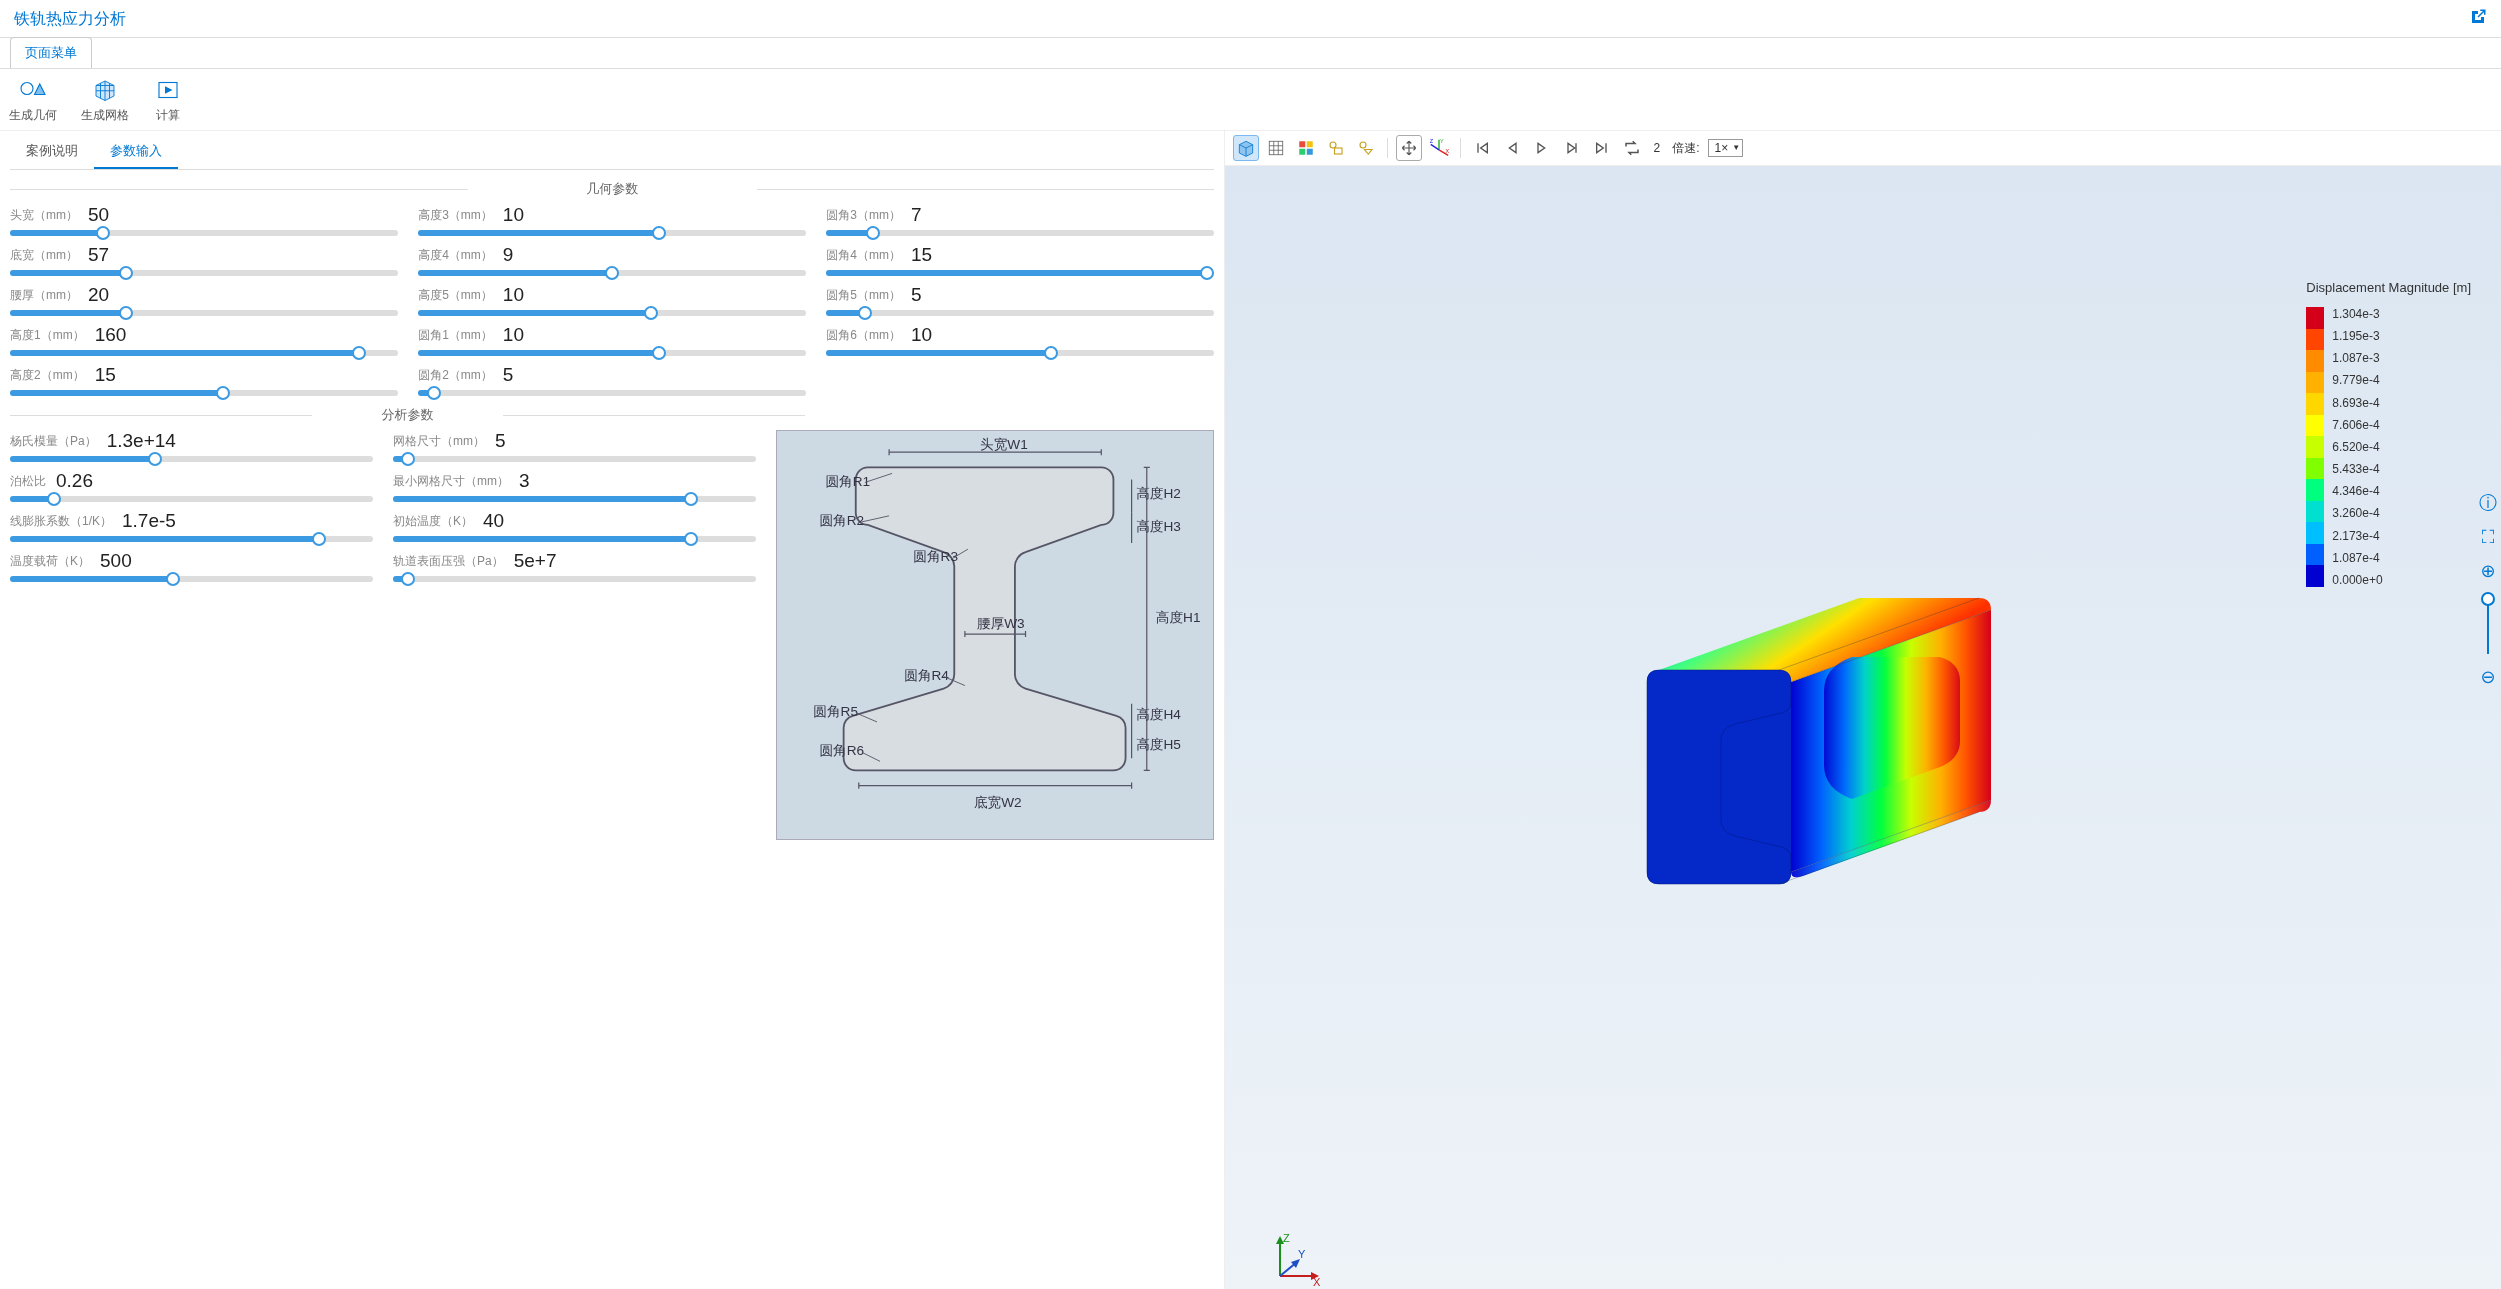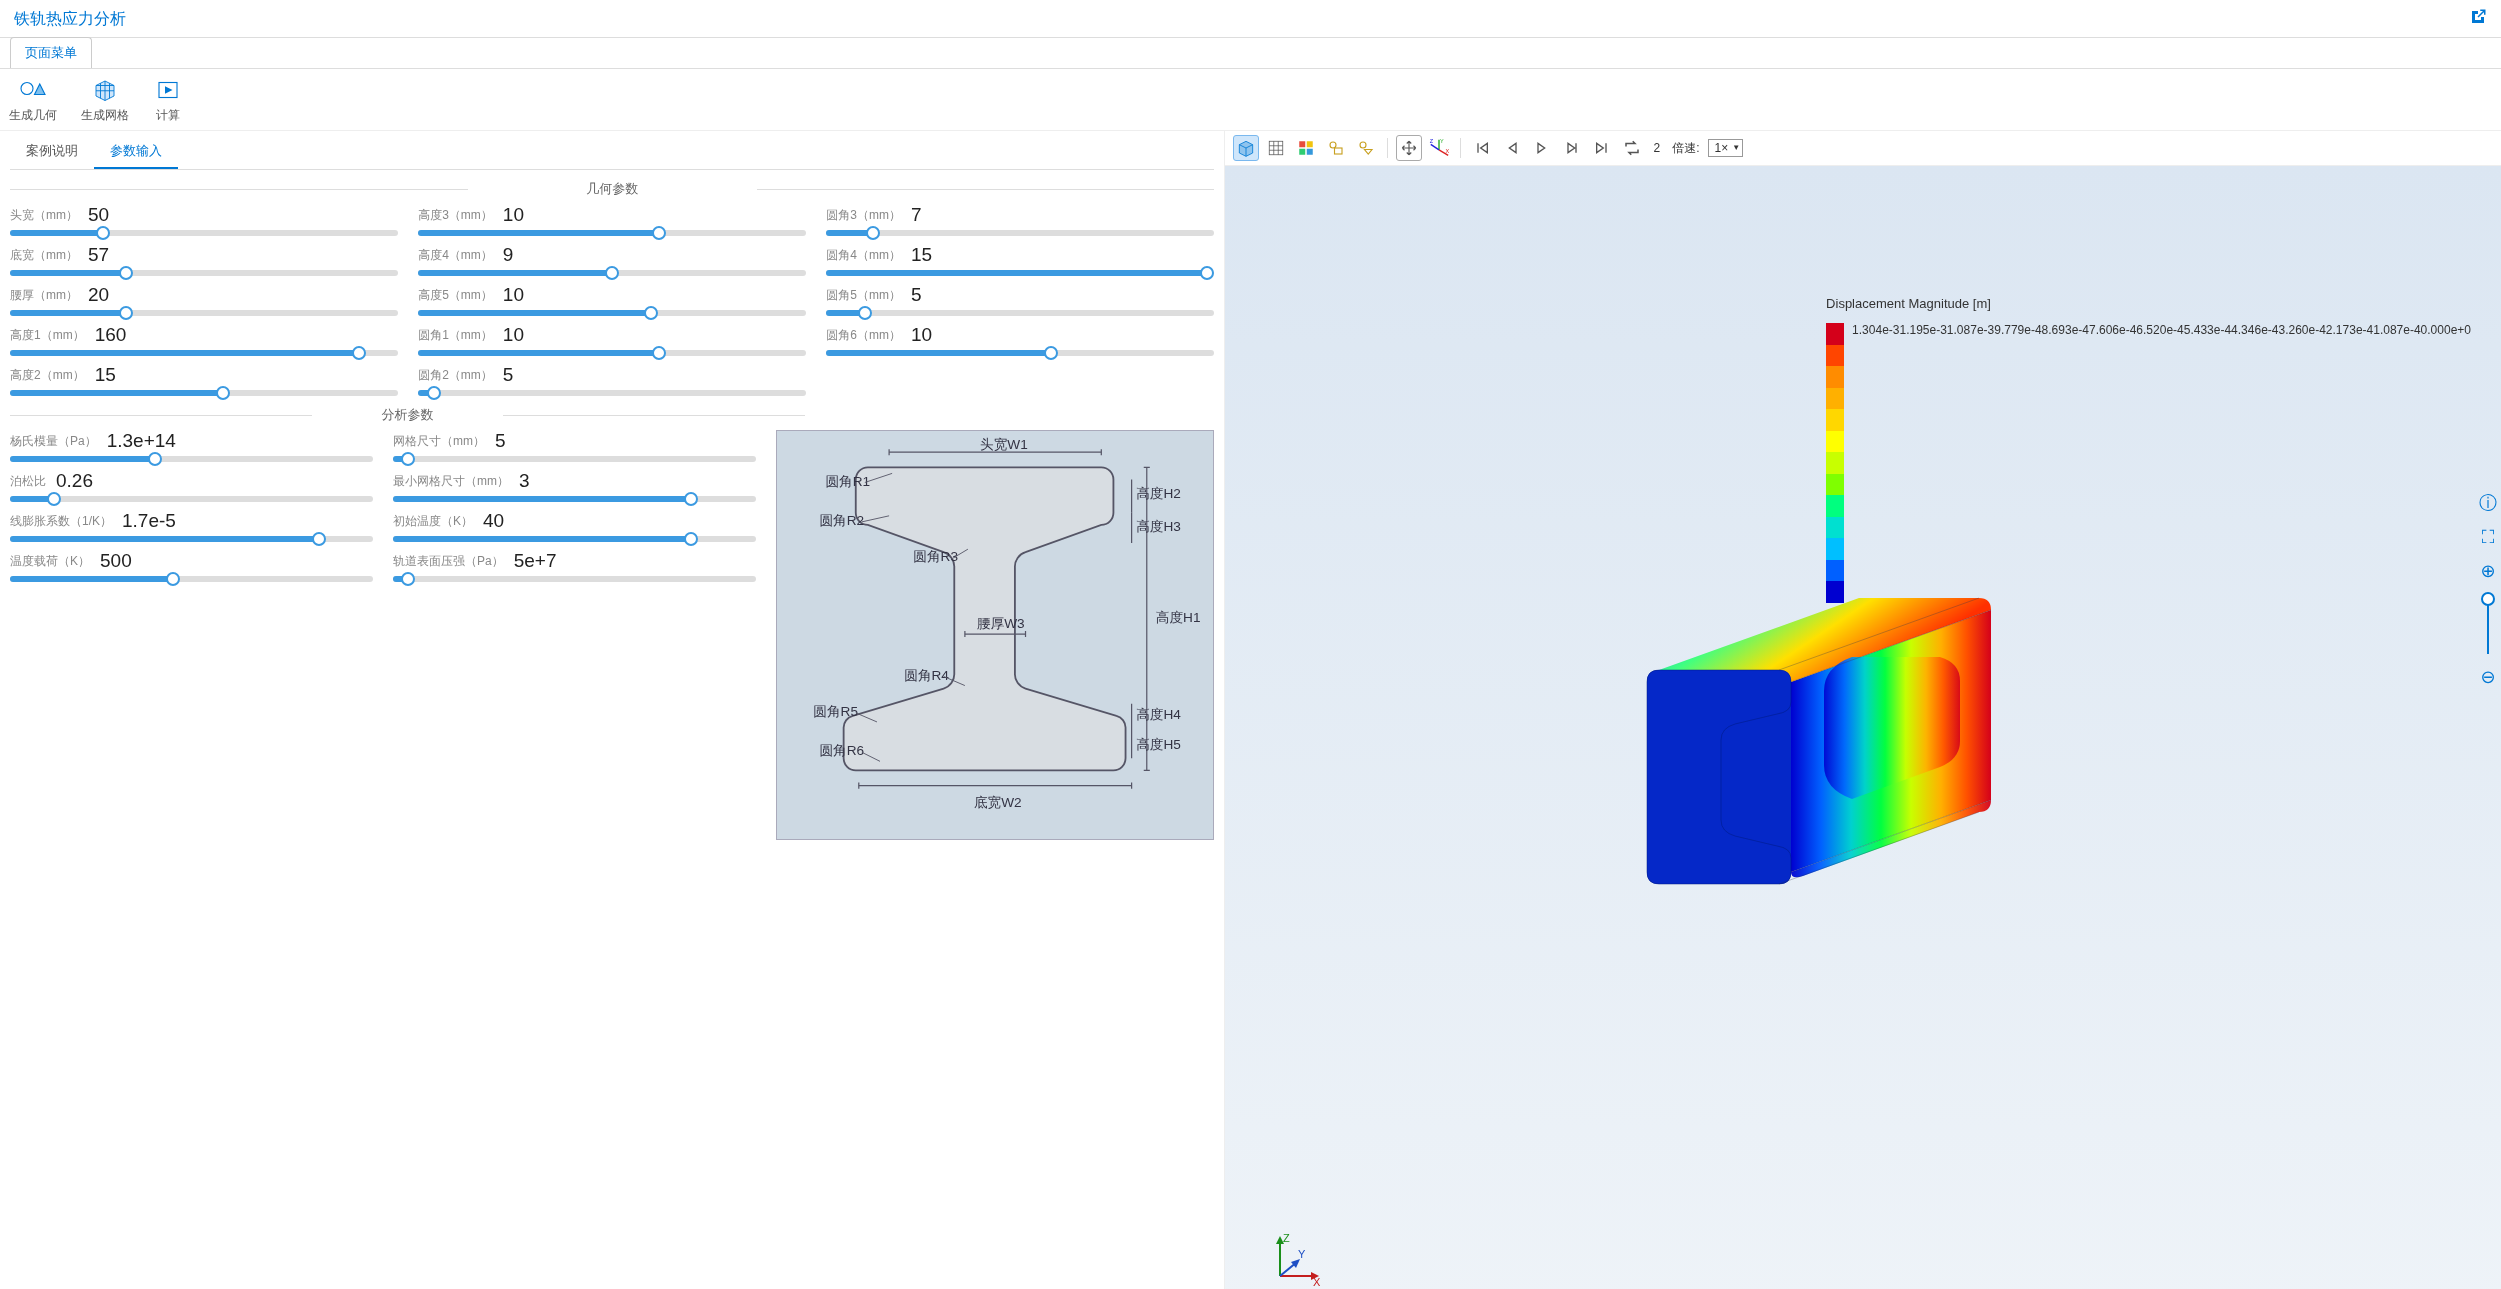--- a/index.html
+++ b/index.html
@@ -35,26 +35,26 @@
 .diagram-box svg { width: 100%; height: auto; }
 .viewer-toolbar { display: flex; align-items: center; gap: 4px; padding: 4px 8px; border-bottom: 1px solid #eee; flex-wrap: wrap; }
 .vtb-btn { width: 26px; height: 26px; display: flex; align-items: center; justify-content: center; cursor: pointer; border-radius: 3px; }
 .vtb-btn.active { background: #cfe6fb; border: 1px solid #7ab8ee; }
 .vtb-sep { width: 1px; height: 20px; background: #ddd; margin: 0 4px; }
 .vtb-text { font-size: 12px; color: #333; padding: 0 4px; }
 .vtb-select { border: 1px solid #999; padding: 1px 14px 1px 6px; font-size: 12px; position: relative; cursor: pointer; }
 .vtb-select::after { content: "▼"; position: absolute; right: 2px; font-size: 8px; top: 3px; }
 .canvas { flex: 1; background: linear-gradient(#dbe6f2, #eef3f8); position: relative; overflow: hidden; }
 .canvas svg.model { position: absolute; left: 46%; top: 50%; transform: translate(-50%,-50%); }
-.legend { position: absolute; right: 30px; top: 130px; font-size: 12px; color: #333; margin-left: 30px; }
+.legend { position: absolute; right: 30px; top: 114px; font-size: 12px; color: #333; margin-left: 30px; }
 .legend-title { margin-bottom: 12px; font-size: 13px; }
 .legend-body { display: flex; gap: 8px; align-items: stretch; }
 .legend-bar { width: 18px; height: 280px; display: flex; flex-direction: column; }
 .legend-bar div { flex: 1; }
-.legend-labels { display: flex; flex-direction: row; justify-content: space-between; height: 280px; }
+.legend-labels { display: flex; flex-direction: column; justify-content: space-between; height: 280px; }
 .triad { position: absolute; left: 40px; bottom: 20px; }
 .side-icons { position: absolute; right: 4px; top: 360px; display: flex; flex-direction: column; gap: 12px; color: #0078d4; font-size: 18px; }
 .side-icons .si { cursor: pointer; text-align: center; }
 </style>
 </head>
 <body>
 
 <div class="header">
   <div class="title">铁轨热应力分析</div>
   <div class="ext-icon">

